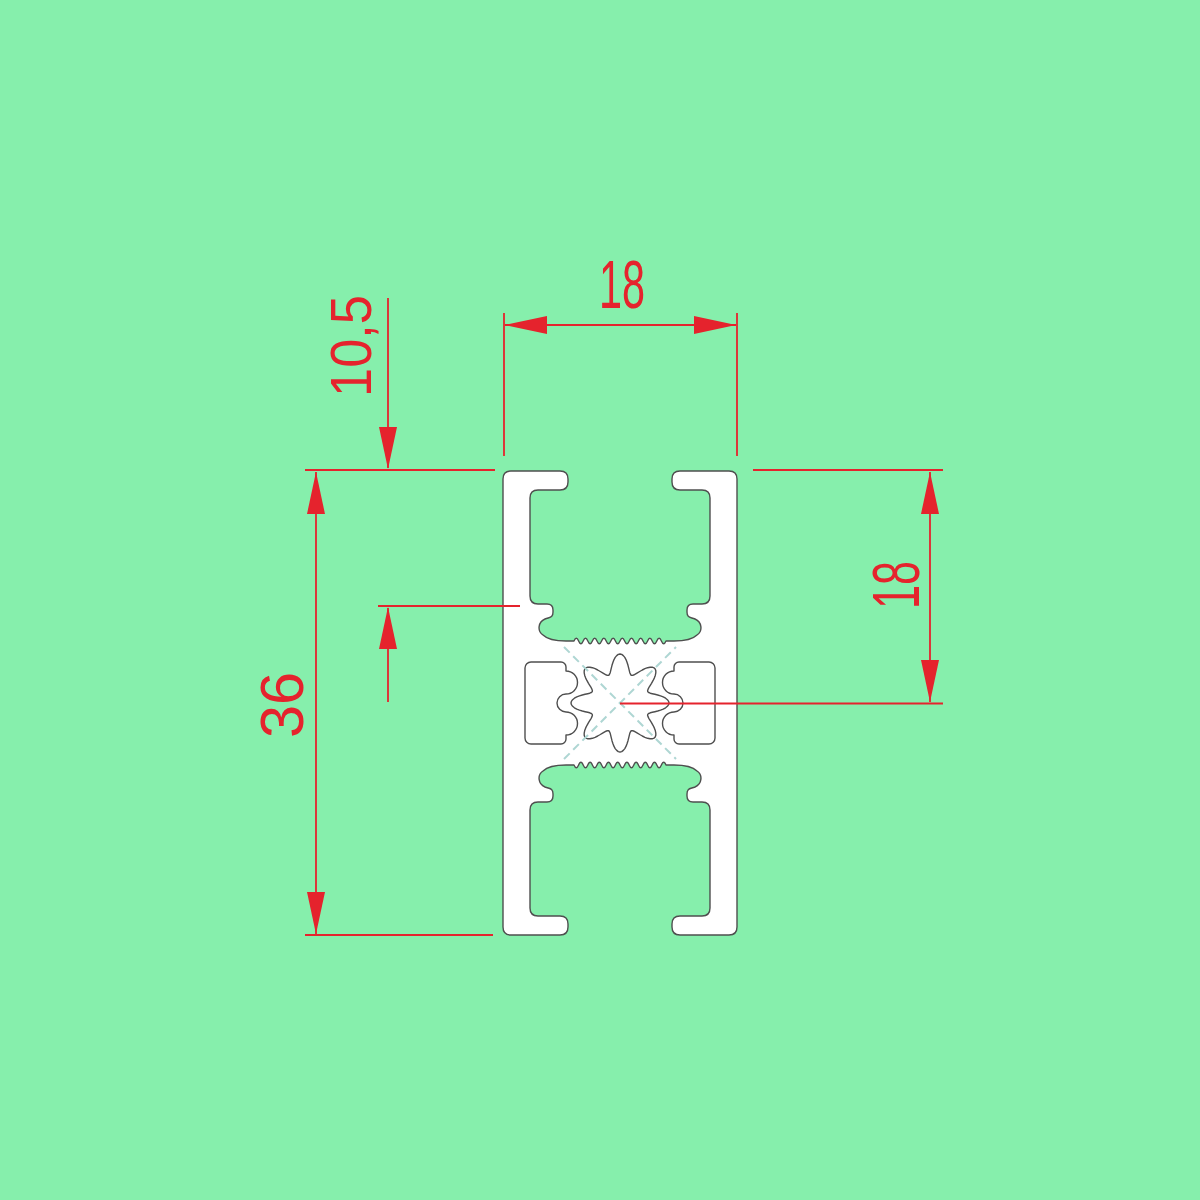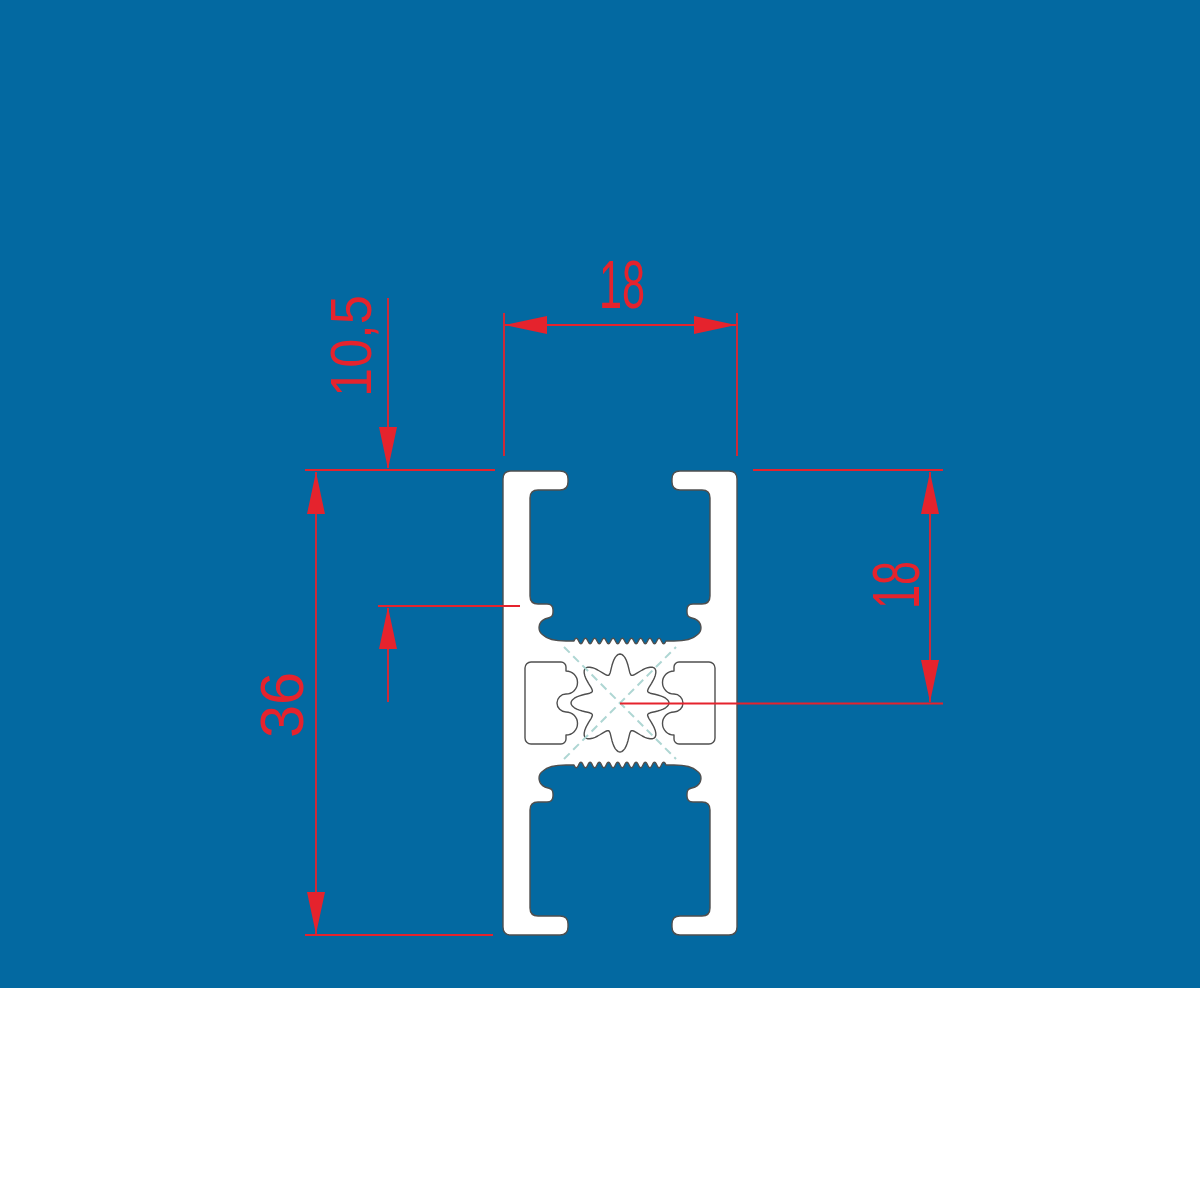--- a/index.html
+++ b/index.html
@@ -1,16 +1,16 @@
 <!DOCTYPE html>
 <html><head>
 <meta charset="utf-8">
 <style>
   html,body{margin:0;padding:0;background:#fff;}
-  .stage{width:1200px;height:988px;position:relative;background:#0369a1;}
+  .stage{width:1200px;height:1200px;position:relative;background:#86efac;}
   svg{display:block;}
   .outline{fill:#ffffff;stroke-width:1.4;stroke-linejoin:round;stroke-linecap:round;}
   .cl{fill:none;stroke-width:2;stroke-dasharray:8 5;}
   .dim{fill:none;stroke-width:1.8;}
   .arr{stroke:none;}
   .dimtext{font-family:"Liberation Sans", sans-serif;letter-spacing:0px;}
 </style>
 </head>
 <body>
 

